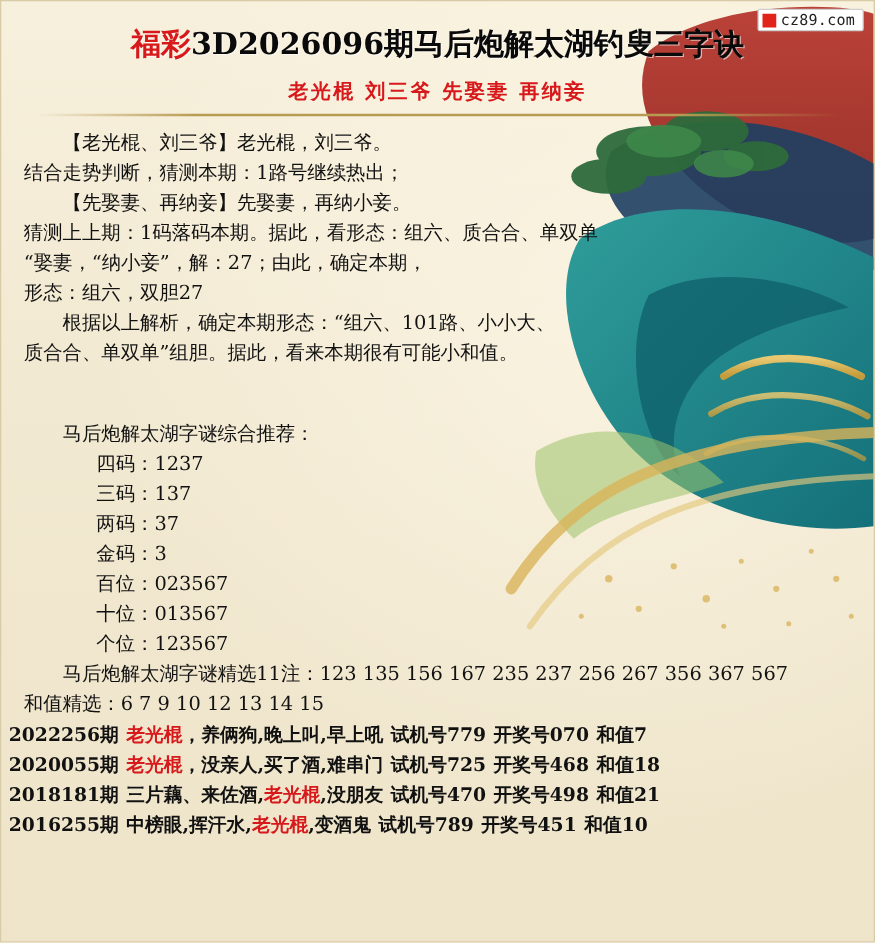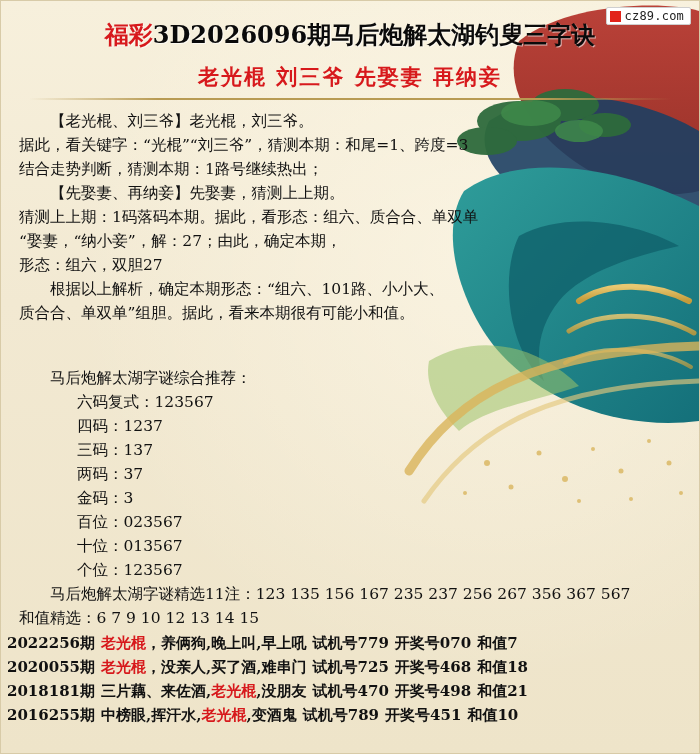--- a/index.html
+++ b/index.html
@@ -81,21 +81,21 @@
     color: #0a0a0a;
     text-shadow: 1px 1px 0 rgba(255,255,255,0.6);
   }
   .main-title .red {
     color: #d7191c;
   }
   .subtitle {
     margin-top: 6px;
     font-family: "DejaVu Serif", serif;
     font-weight: bold;
-    font-size: 21px;
+    font-size: 16px;
     color: #d7191c;
     letter-spacing: 2px;
   }
   .rule {
     margin: 7px auto 0 auto;
     width: 92%;
     height: 2px;
     background: linear-gradient(90deg, rgba(190,160,90,0) 0%, #b89b53 20%, #b89b53 80%, rgba(190,160,90,0) 100%);
   }
 
@@ -227,32 +227,30 @@
   </div>
 
   <div class="title-wrap">
     <div class="main-title"><span class="red">福彩</span><span>3D2026096期马后炮解太湖钓叟三字诀</span></div>
     <div class="subtitle">老光棍 刘三爷 先娶妻 再纳妾</div>
     <div class="rule"></div>
   </div>
 
   <div class="body">
     <p class="indent">【老光棍、刘三爷】老光棍，刘三爷。</p>
-    <p>据此，看关键字：“光棍”“刘三爷”，猜测本期：和尾=1、跨度=3</p>
     <p>结合走势判断，猜测本期：1路号继续热出；</p>
-    <p class="indent">【先娶妻、再纳妾】先娶妻，猜测上上期。</p>
+    <p class="indent">【先娶妻、再纳妾】先娶妻，再纳小妾。</p>
     <p>猜测上上期：1码落码本期。据此，看形态：组六、质合合、单双单</p>
     <p>“娶妻，“纳小妾”，解：27；由此，确定本期，</p>
     <p>形态：组六，双胆27</p>
     <p class="indent">根据以上解析，确定本期形态：“组六、101路、小小大、</p>
     <p>质合合、单双单”组胆。据此，看来本期很有可能小和值。</p>
 
     <div class="rec-block">
       <p class="hdr">马后炮解太湖字谜综合推荐：</p>
-      <p class="rec-line"><span class="lbl">六码复式：</span><span class="val">123567</span></p>
       <p class="rec-line"><span class="lbl">四码：</span><span class="val">1237</span></p>
       <p class="rec-line"><span class="lbl">三码：</span><span class="val">137</span></p>
       <p class="rec-line"><span class="lbl">两码：</span><span class="val">37</span></p>
       <p class="rec-line"><span class="lbl">金码：</span><span class="val">3</span></p>
       <p class="rec-line"><span class="lbl">百位：</span><span class="val">023567</span></p>
       <p class="rec-line"><span class="lbl">十位：</span><span class="val">013567</span></p>
       <p class="rec-line"><span class="lbl">个位：</span><span class="val">123567</span></p>
     </div>
 
     <p class="select-line"><span>马后炮解太湖字谜精选11注：</span><span>123 135 156 167 235 237 256 267 356 367 567</span></p>

